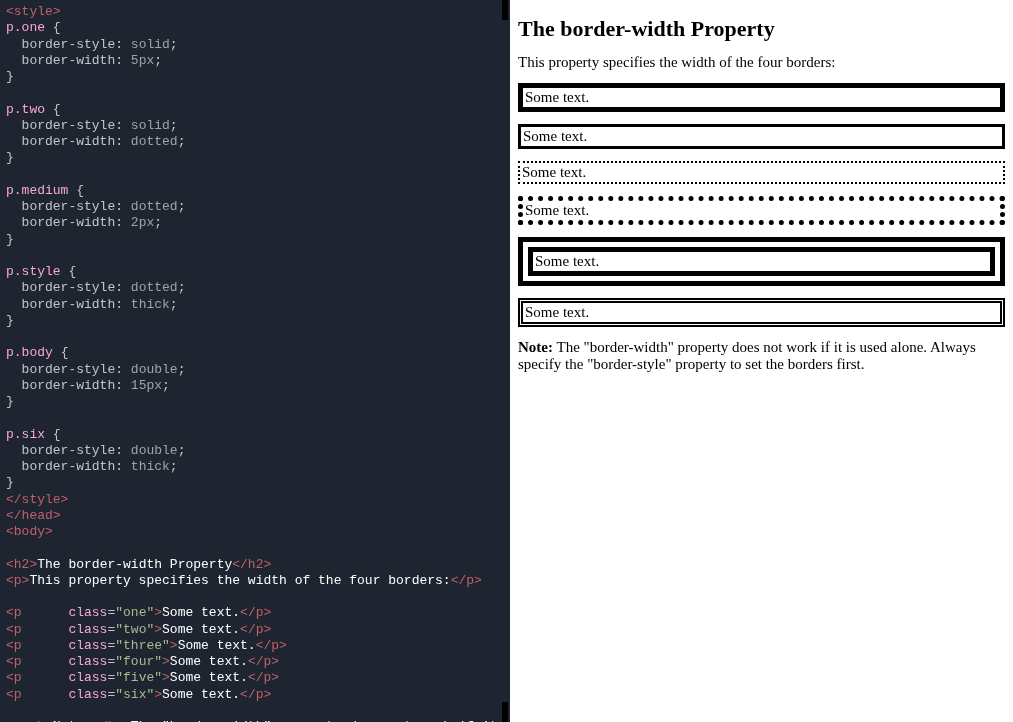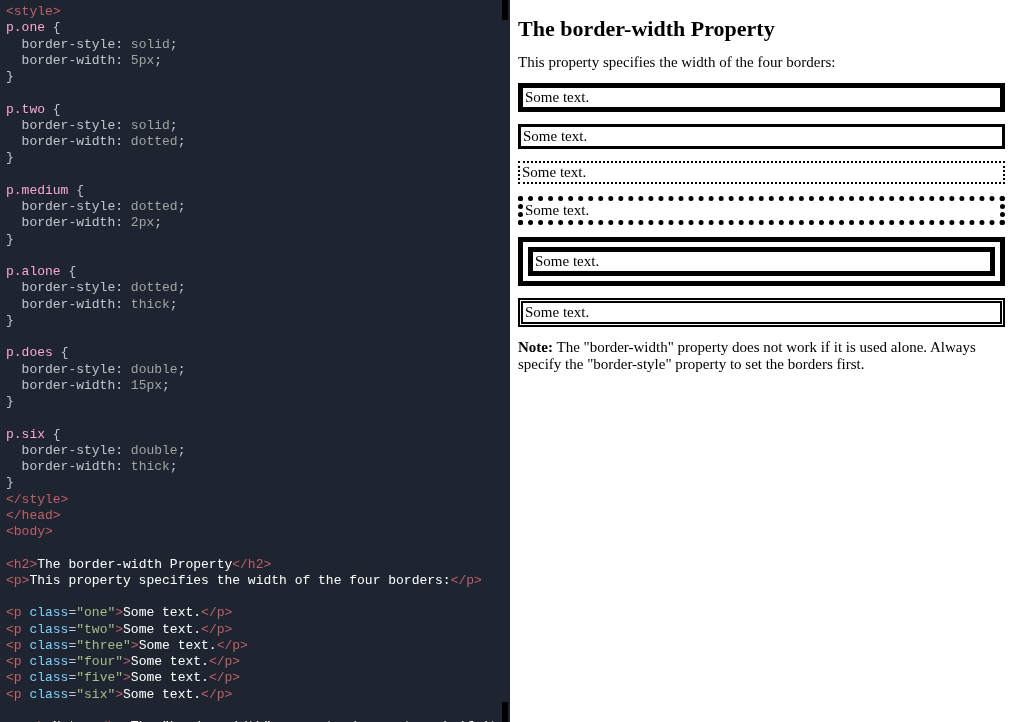--- a/index.html
+++ b/index.html
@@ -48,21 +48,21 @@
     margin: 0;
     font-family: Consolas, "Courier New", monospace;
     font-size: 13px;
     line-height: 1.25;
     white-space: pre;
   }
   .t-tag   { color: #bf616a; }
   .t-sel   { color: #f9a8d4; }
   .t-val   { color: #a3a3a3; }
   .t-punc  { color: #c0c5ce; }
-  .t-attr  { color: #7dd3fc; }
+  .t-attr  { color: #f9a8d4; margin-left: 39px; }
   .t-str   { color: #a3be8c; }
   .t-text  { color: #ffffff; }
 
   .preview h2 {
     font-family: "Times New Roman", Times, serif;
     font-weight: bold;
     font-size: 22px;
     margin: 6px 0 12px 0;
   }
   .preview p { margin: 12px 0; }
@@ -87,26 +87,26 @@
 <span class="t-sel">p.two</span> <span class="t-punc">{</span>
   <span class="t-punc">border-style</span><span class="t-punc">: </span><span class="t-val">solid</span><span class="t-punc">;</span>
   <span class="t-punc">border-width</span><span class="t-punc">: </span><span class="t-val">dotted</span><span class="t-punc">;</span>
 <span class="t-punc">}</span>
 
 <span class="t-sel">p.medium</span> <span class="t-punc">{</span>
   <span class="t-punc">border-style</span><span class="t-punc">: </span><span class="t-val">dotted</span><span class="t-punc">;</span>
   <span class="t-punc">border-width</span><span class="t-punc">: </span><span class="t-val">2px</span><span class="t-punc">;</span>
 <span class="t-punc">}</span>
 
-<span class="t-sel">p.alone</span> <span class="t-punc">{</span>
+<span class="t-sel">p.style</span> <span class="t-punc">{</span>
   <span class="t-punc">border-style</span><span class="t-punc">: </span><span class="t-val">dotted</span><span class="t-punc">;</span>
   <span class="t-punc">border-width</span><span class="t-punc">: </span><span class="t-val">thick</span><span class="t-punc">;</span>
 <span class="t-punc">}</span>
 
-<span class="t-sel">p.does</span> <span class="t-punc">{</span>
+<span class="t-sel">p.body</span> <span class="t-punc">{</span>
   <span class="t-punc">border-style</span><span class="t-punc">: </span><span class="t-val">double</span><span class="t-punc">;</span>
   <span class="t-punc">border-width</span><span class="t-punc">: </span><span class="t-val">15px</span><span class="t-punc">;</span>
 <span class="t-punc">}</span>
 
 <span class="t-sel">p.six</span> <span class="t-punc">{</span>
   <span class="t-punc">border-style</span><span class="t-punc">: </span><span class="t-val">double</span><span class="t-punc">;</span>
   <span class="t-punc">border-width</span><span class="t-punc">: </span><span class="t-val">thick</span><span class="t-punc">;</span>
 <span class="t-punc">}</span>
 <span class="t-tag">&lt;/style&gt;</span>
 <span class="t-tag">&lt;/head&gt;</span>

